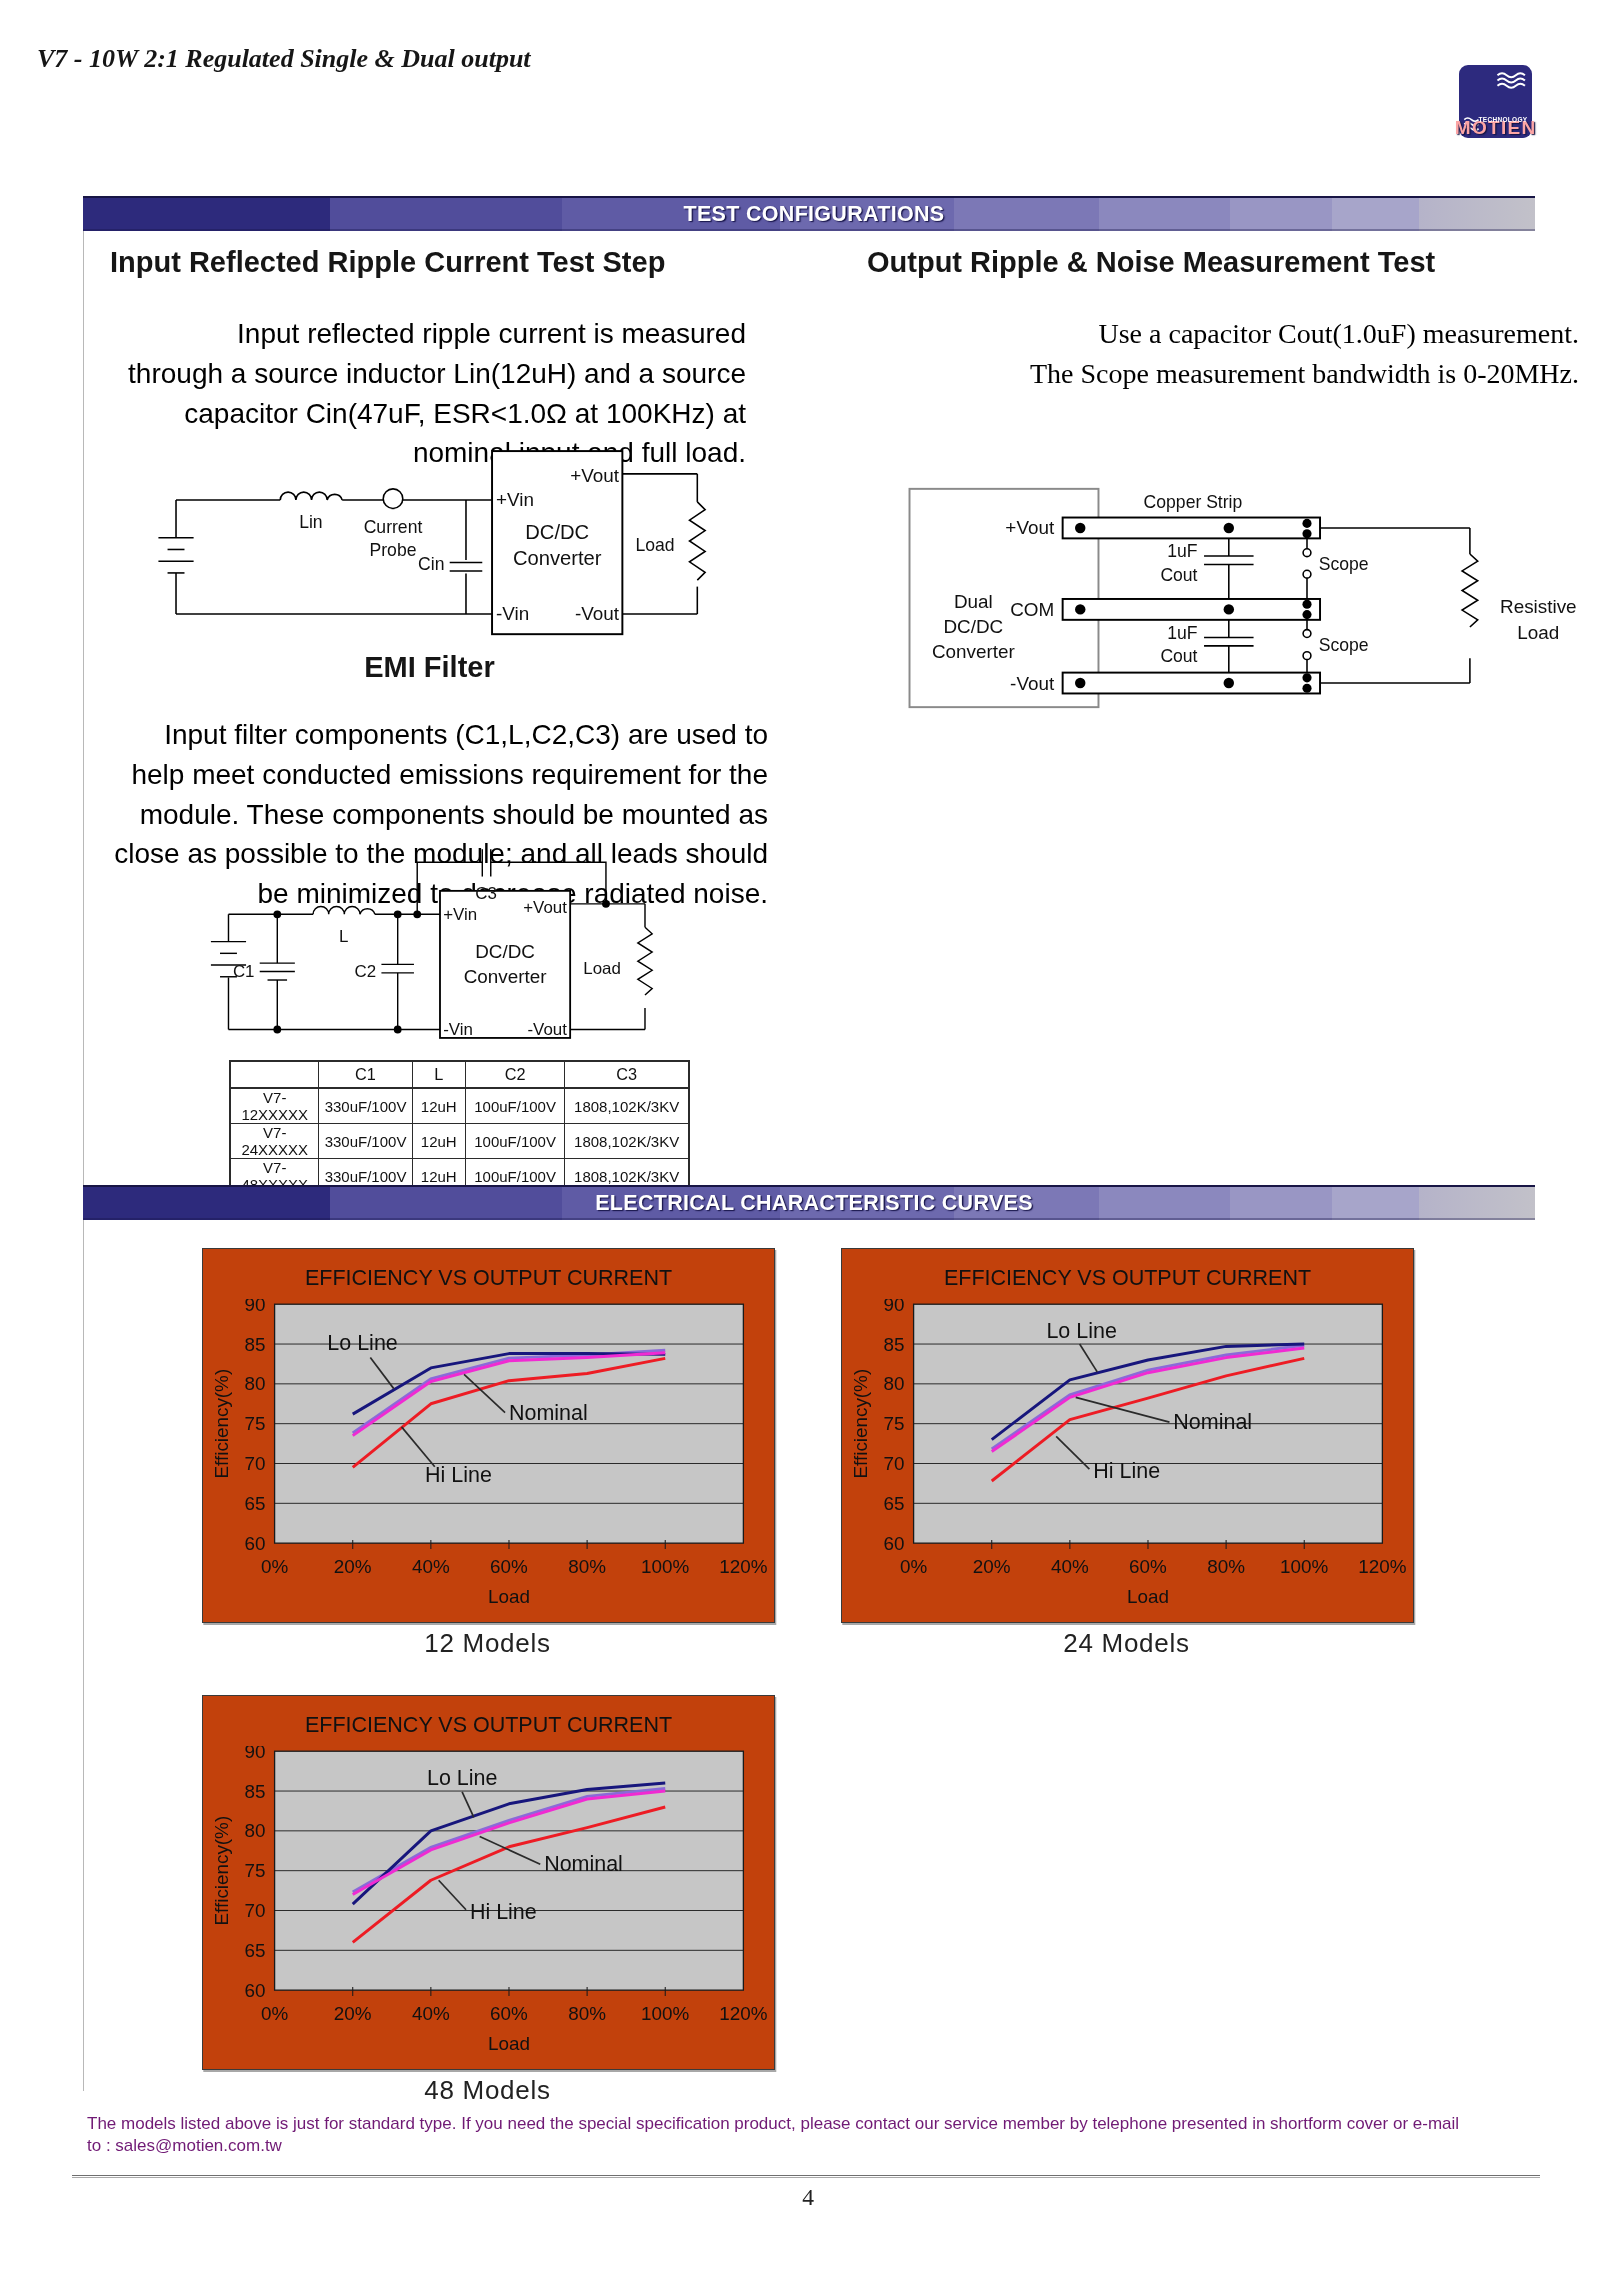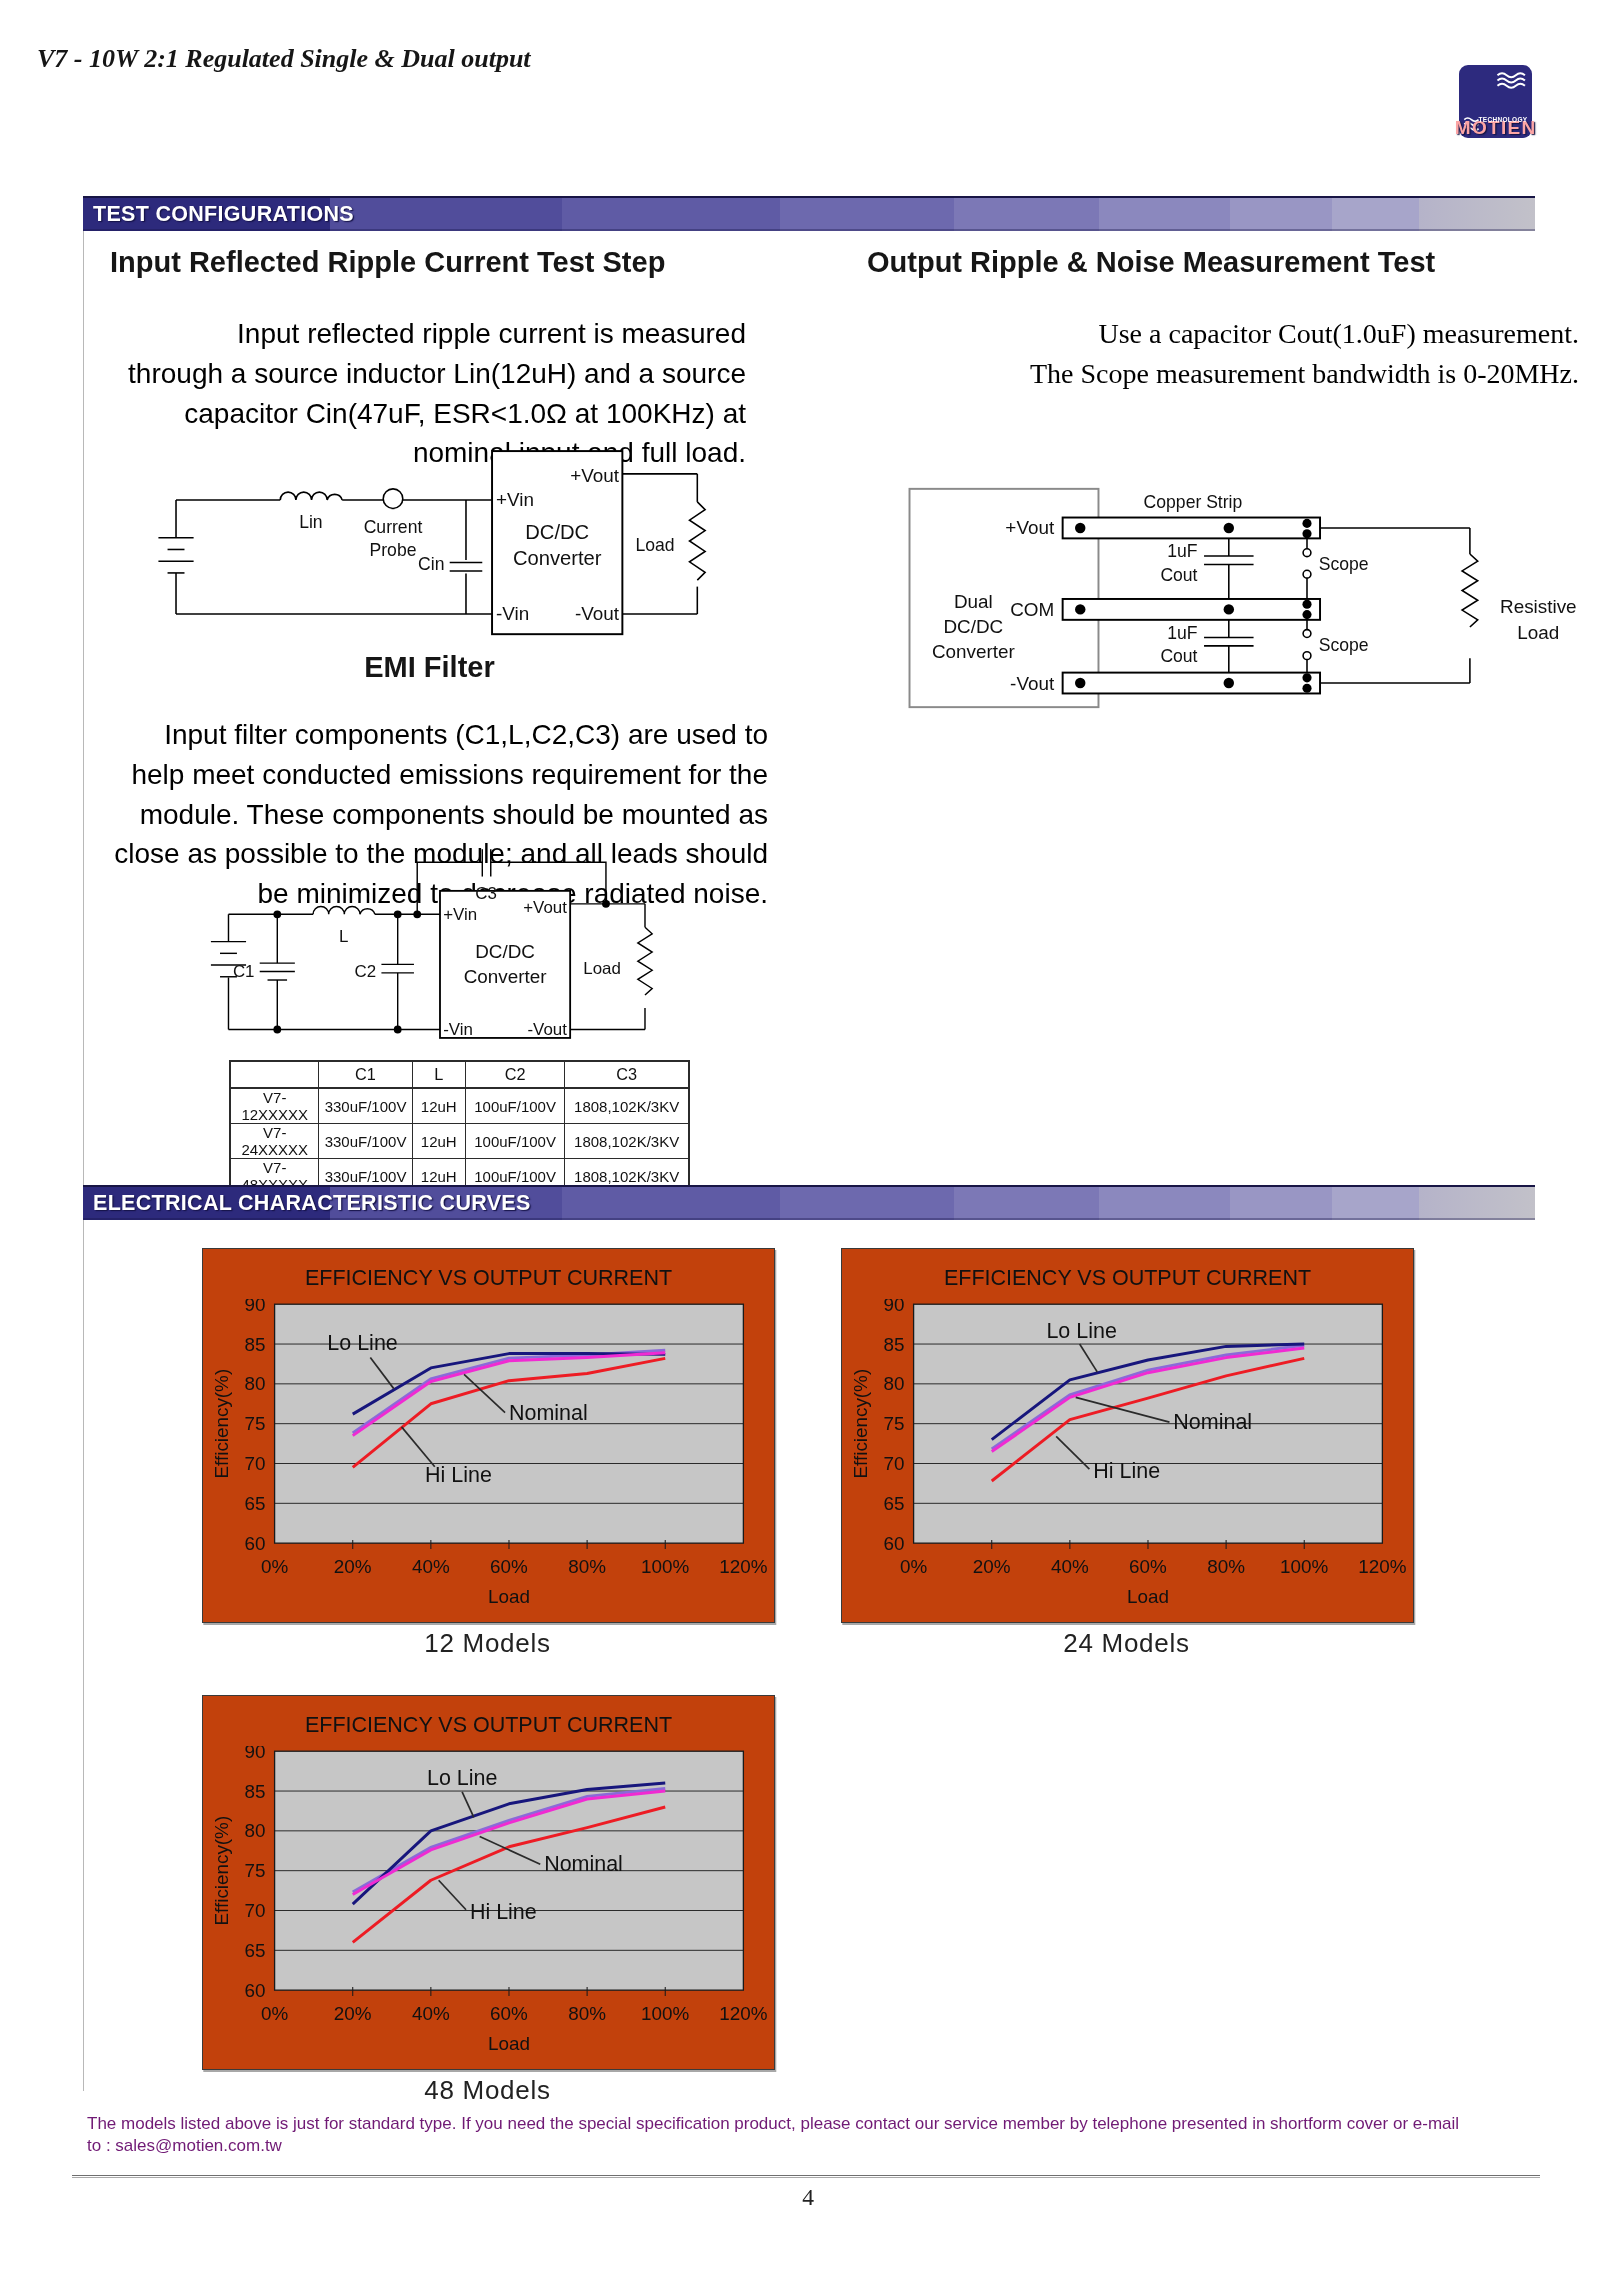--- a/index.html
+++ b/index.html
@@ -10,21 +10,21 @@
   .doc-title{font-family:"Liberation Serif",serif;font-style:italic;font-weight:bold;
              font-size:26px;color:#161616;white-space:nowrap;}
 
   .banner{height:33px;border-top:2.6px solid #181545;
           background:linear-gradient(90deg,#2d2a7c 0%,#2d2a7c 17%,#514d9b 17%,#514d9b 33%,
             #5f5ba5 33%,#5f5ba5 48%,#6d69ae 48%,#6d69ae 60%,#7c78b6 60%,#7c78b6 70%,
             #8b88be 70%,#8b88be 79%,#9996c4 79%,#9996c4 86%,#a7a5ca 86%,#a7a5ca 92%,
             #b5b3c9 92%,#c2c1c9 100%);
           box-shadow:inset 0 -2px 0 rgba(20,16,70,.35);}
   .banner span{display:block;padding-left:10px;line-height:33px;font-size:21.5px;font-weight:bold;
-               color:#ffffff;letter-spacing:0.3px;text-shadow:1.3px 1.3px 1.3px #141145;white-space:nowrap;}
+               color:#ffffff;letter-spacing:0.3px;text-shadow:1.3px 1.3px 1.3px #141145;white-space:nowrap;text-align:center;}
 
   .h-sec{font-size:29px;font-weight:bold;color:#161616;white-space:nowrap;}
   .body-text{font-size:28px;line-height:1.42;color:#000000;text-align:right;}
   .indent{text-indent:31px;}
 
   .vline{width:1.3px;background:#b8b8b8;}
 
   
   .logo{width:73px;height:73px;background:#2d2a7e;border-radius:9px;}
   .logo .brand{position:absolute;left:-5.9px;top:23.5px;width:85px;text-align:center;

